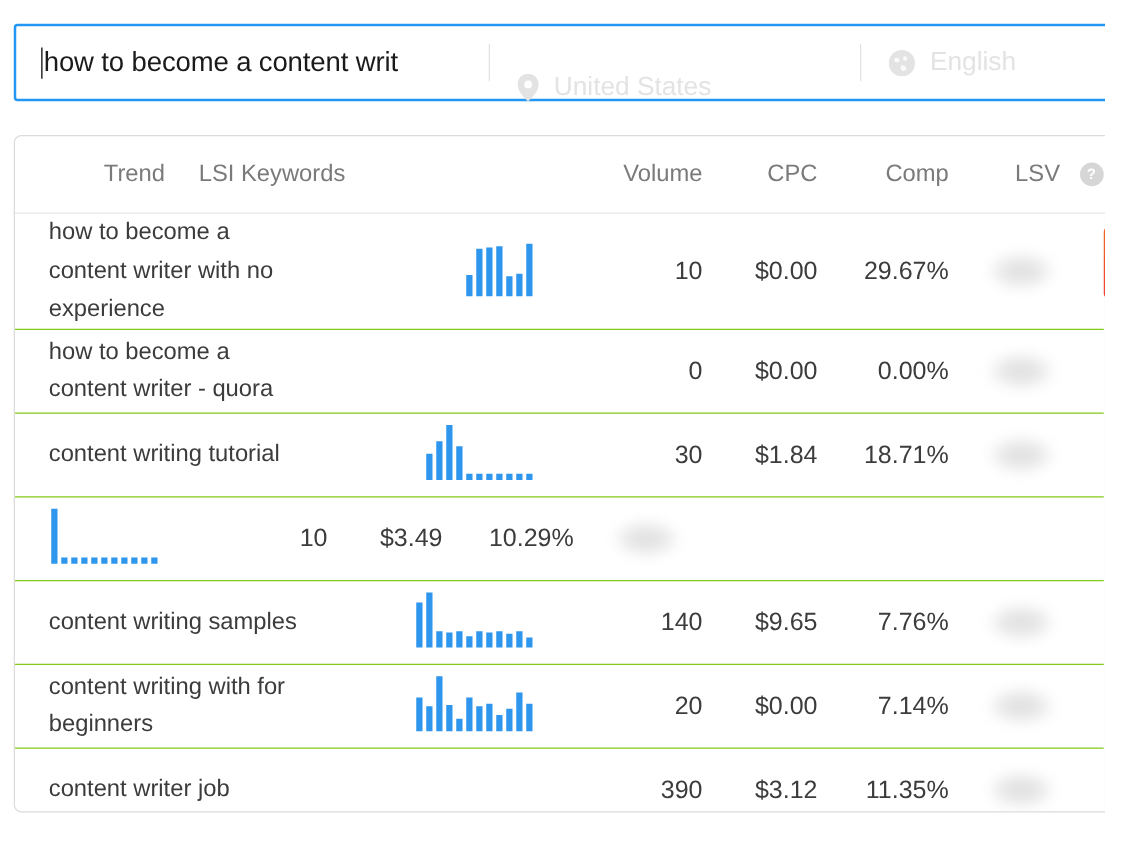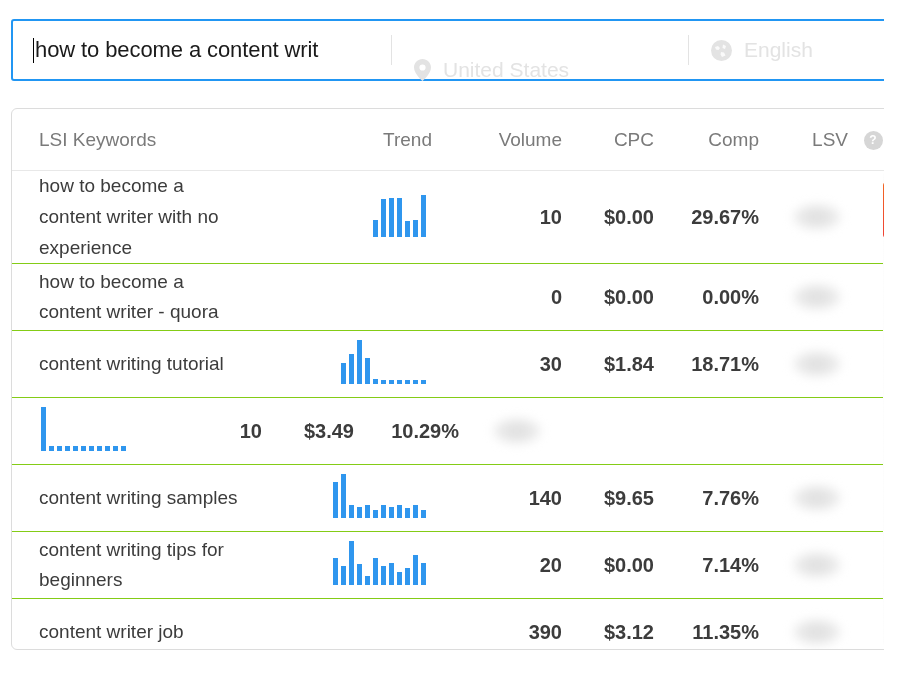--- a/index.html
+++ b/index.html
@@ -158,21 +158,20 @@
   .kw-text {
     font-size: 19px;
     color: #3c3c3c;
     line-height: 1.62;
     max-width: 210px;
   }
   .num {
     font-size: 20px;
     color: #3c3c3c;
     white-space: nowrap;
-    font-weight: bold;
   }
 
   
   .spark {
     display: inline-flex;
     align-items: flex-end;
     justify-content: flex-start;
     height: 44px;
     gap: 3px;
     padding-right: 6px;
@@ -263,22 +262,22 @@
             <path d="M17 12 L24 18 L17 24 Z" fill="#f4341f"></path>
           </svg>
         </span>
       </button>
     </div>
   </div>
 
   <div class="card">
 
     <div class="thead">
+      <div class="th c-trend">Trend</div>
       <div class="th c-kw">LSI Keywords</div>
-      <div class="th c-trend">Trend</div>
       <div class="th c-vol">Volume</div>
       <div class="th c-cpc">CPC</div>
       <div class="th c-comp">Comp</div>
       <div class="th c-lsv">LSV</div>
       <div class="th c-help">
         <span class="help-icon">?</span>
       </div>
     </div>
 
     <div class="tbody" id="tbody">
@@ -374,21 +373,21 @@
               <i style="height: 7.92px;"></i>
             </span></div>
           <div class="c-vol"><span class="num">140</span></div>
           <div class="c-cpc"><span class="num">$9.65</span></div>
           <div class="c-comp"><span class="num">7.76%</span></div>
           <div class="c-lsv"><span class="lsv-blob"></span></div>
           <div class="c-help"></div>
         </div>
         <div class="row">
           <div class="c-kw">
-            <div class="kw-text">content writing tips for beginners</div>
+            <div class="kw-text">content writing with for beginners</div>
           </div>
           <div class="c-trend"><span class="spark">
               <i style="height: 27.28px;"></i>
               <i style="height: 19.8px;"></i>
               <i style="height: 44px;"></i>
               <i style="height: 21.12px;"></i>
               <i style="height: 9.68px;"></i>
               <i style="height: 27.28px;"></i>
               <i style="height: 19.8px;"></i>
               <i style="height: 22px;"></i>

